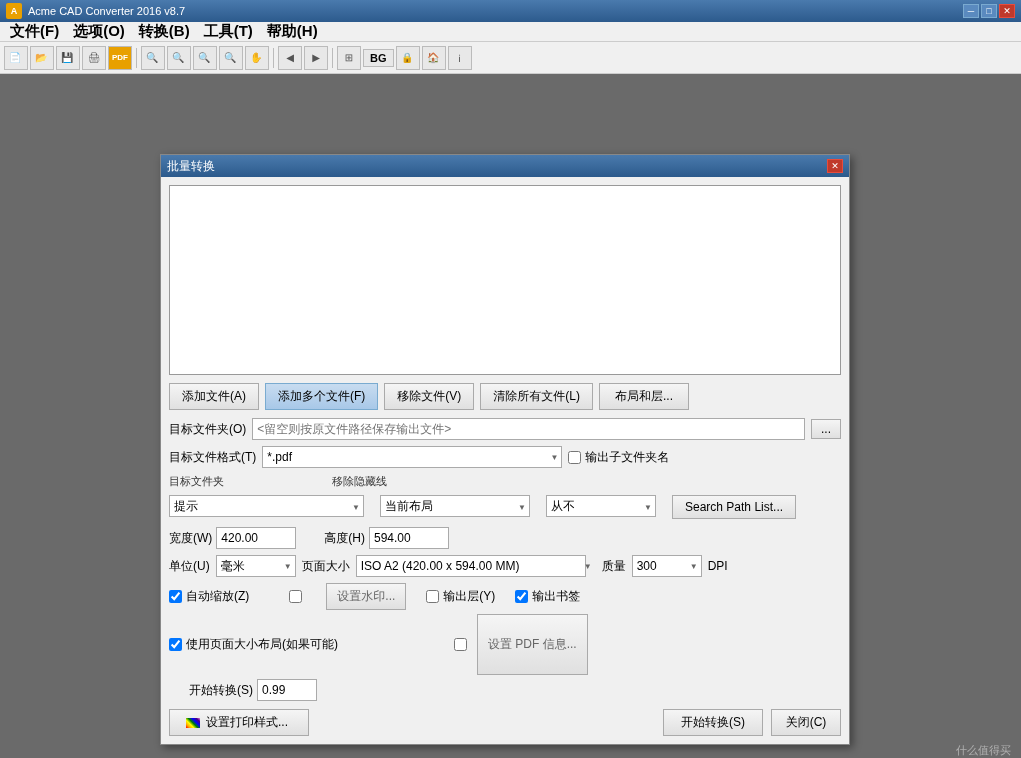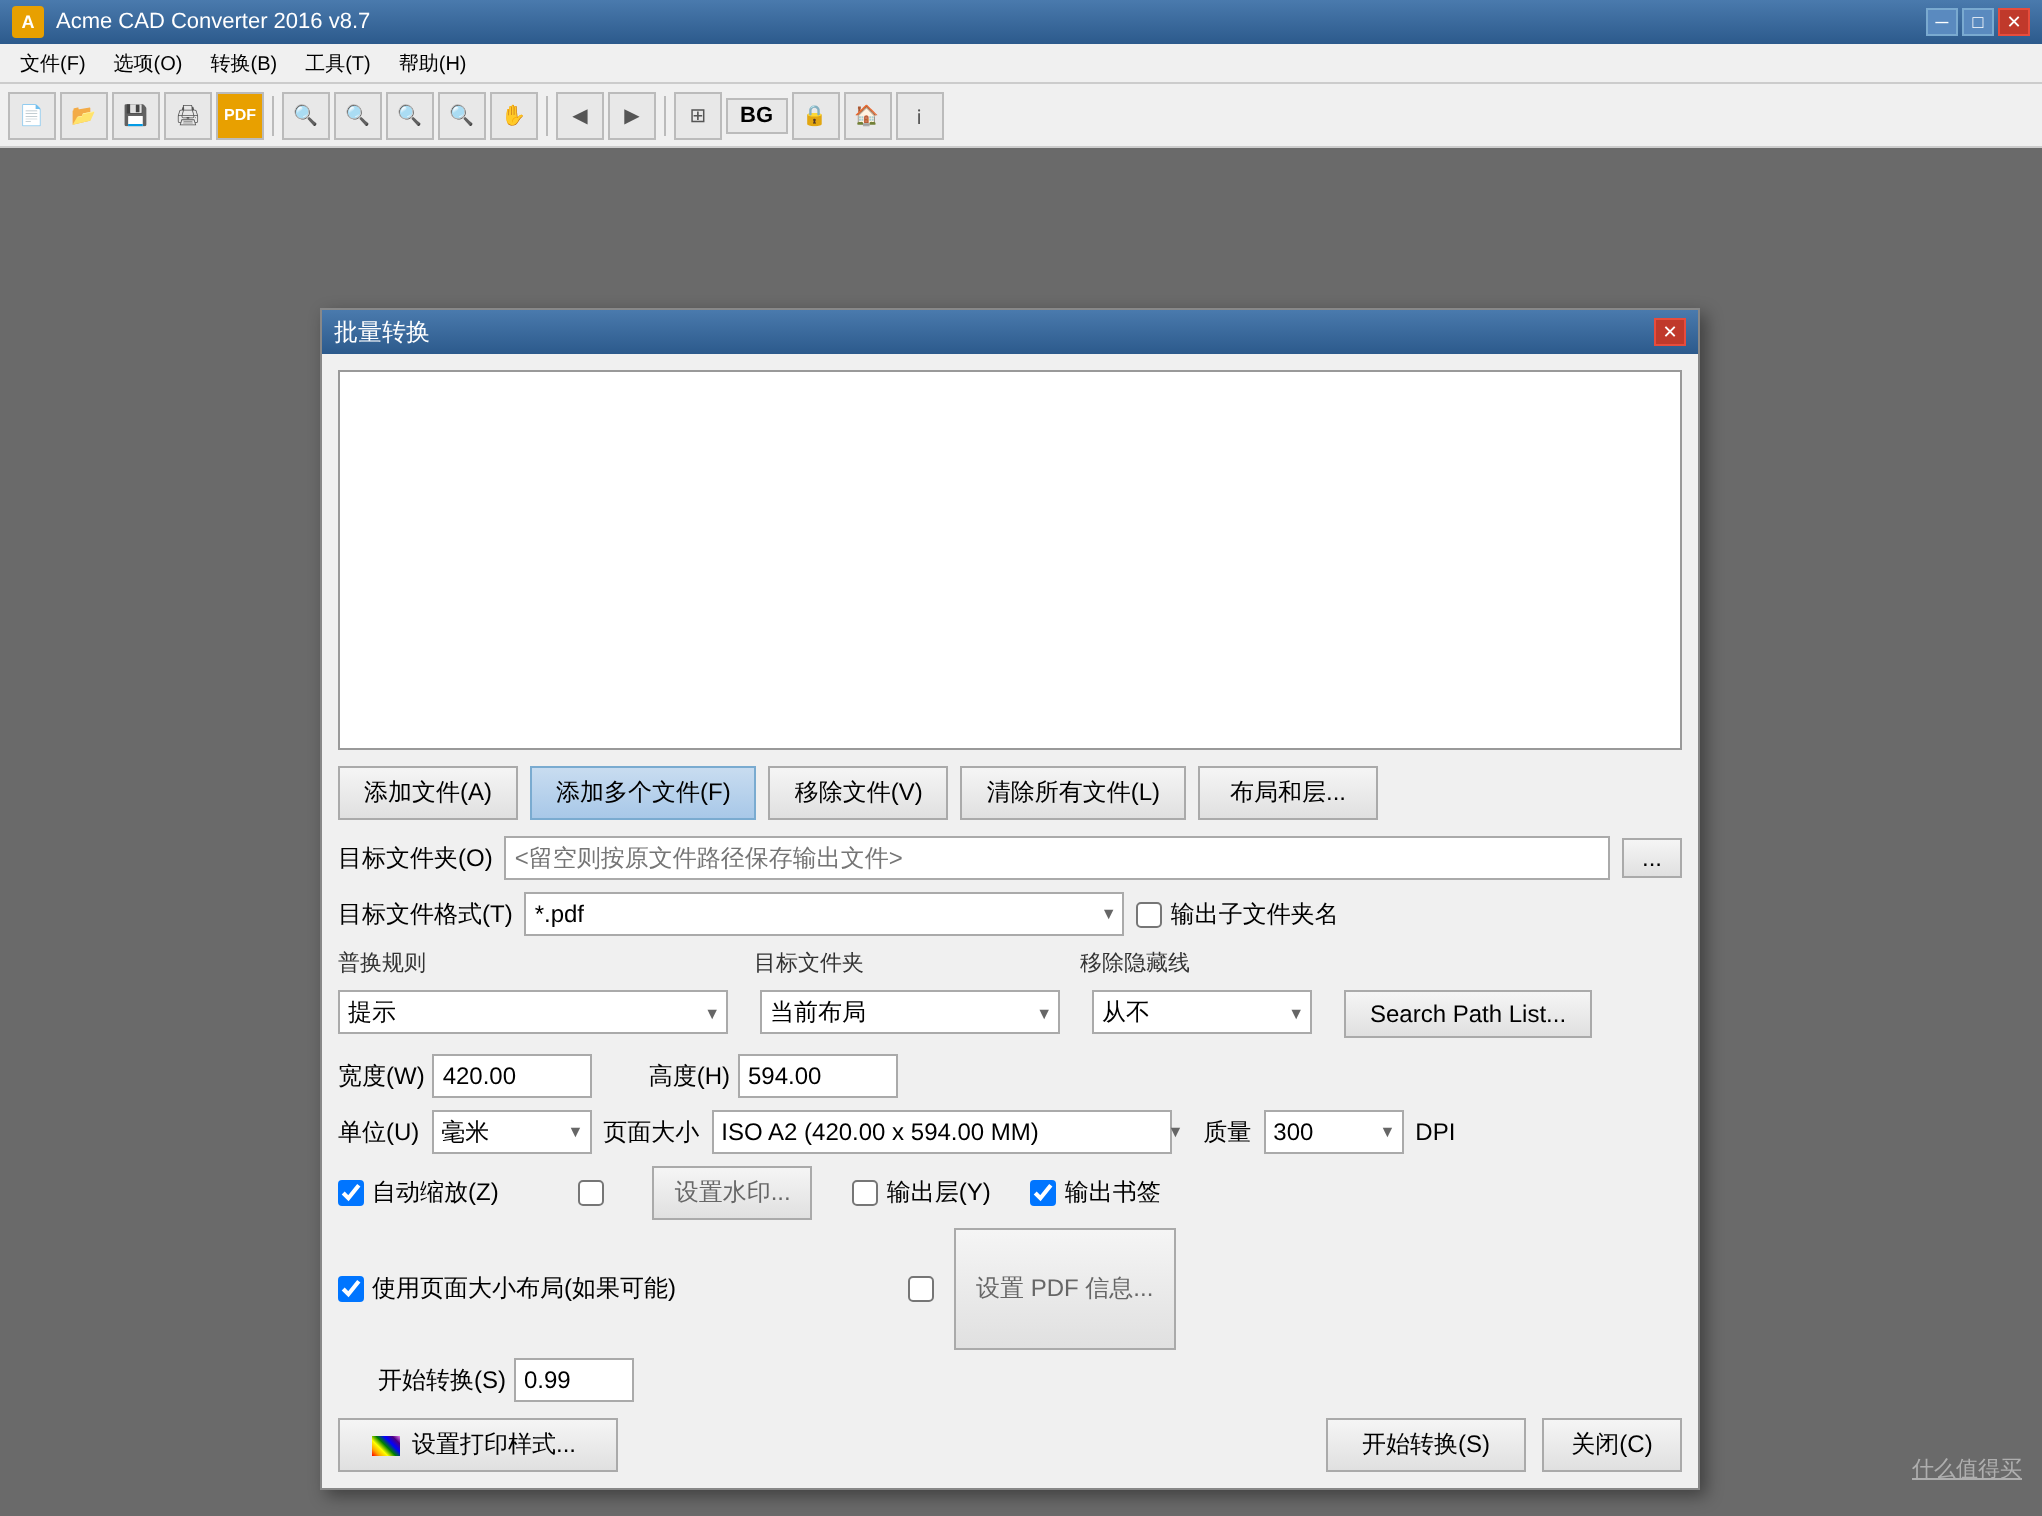--- a/index.html
+++ b/index.html
@@ -67,23 +67,24 @@
       background: #f0f0f0;
       height: 20px;
       display: flex;
       align-items: center;
       padding: 0 4px;
       border-bottom: 1px solid #ccc;
       gap: 2px;
     }
     .menu-item {
       padding: 14px 6px;
-      font-size: 10px;
+      font-size: 15px;
       cursor: pointer;
       color: #000;
+      font-weight: bold;
     }
 
     
     .toolbar {
       background: #f0f0f0;
       height: 32px;
       display: flex;
       align-items: center;
       padding: 0 4px;
       border-bottom: 1px solid #ccc;
@@ -336,26 +337,25 @@
     .pagesize-row {
       display: flex;
       align-items: center;
       gap: 6px;
       margin-bottom: 6px;
     }
 
     
     .logo-area {
       position: absolute;
-      bottom: 16px;
+      bottom: 0;
       right: 10px;
       color: #ccc;
       font-size: 11px;
       opacity: 0.7;
-      text-decoration: underline;
     }
 
     
     .app-container {
       display: flex;
       flex-direction: column;
       height: 758px;
     }
     .content-area {
       flex: 1;
@@ -456,23 +456,20 @@
               <option>*.jpg</option>
             </select>
           </div>
           <label class="checkbox-label">
             <input type="checkbox" style="">
             <span>输出子文件夹名</span>
           </label>
         </div>
 
         <div class="rules-row">
-          <div style="width:200px;">
-            <div class="section-label">普换规则</div>
-          </div>
           <div style="width:155px; margin-left:0px;">
             <div class="section-label">目标文件夹</div>
           </div>
           <div style="flex:1;">
             <div class="section-label">移除隐藏线</div>
           </div>
         </div>
 
         <div class="rules-row" style="margin-bottom:8px;">
           <div class="select-wrapper" style="width:195px;">

